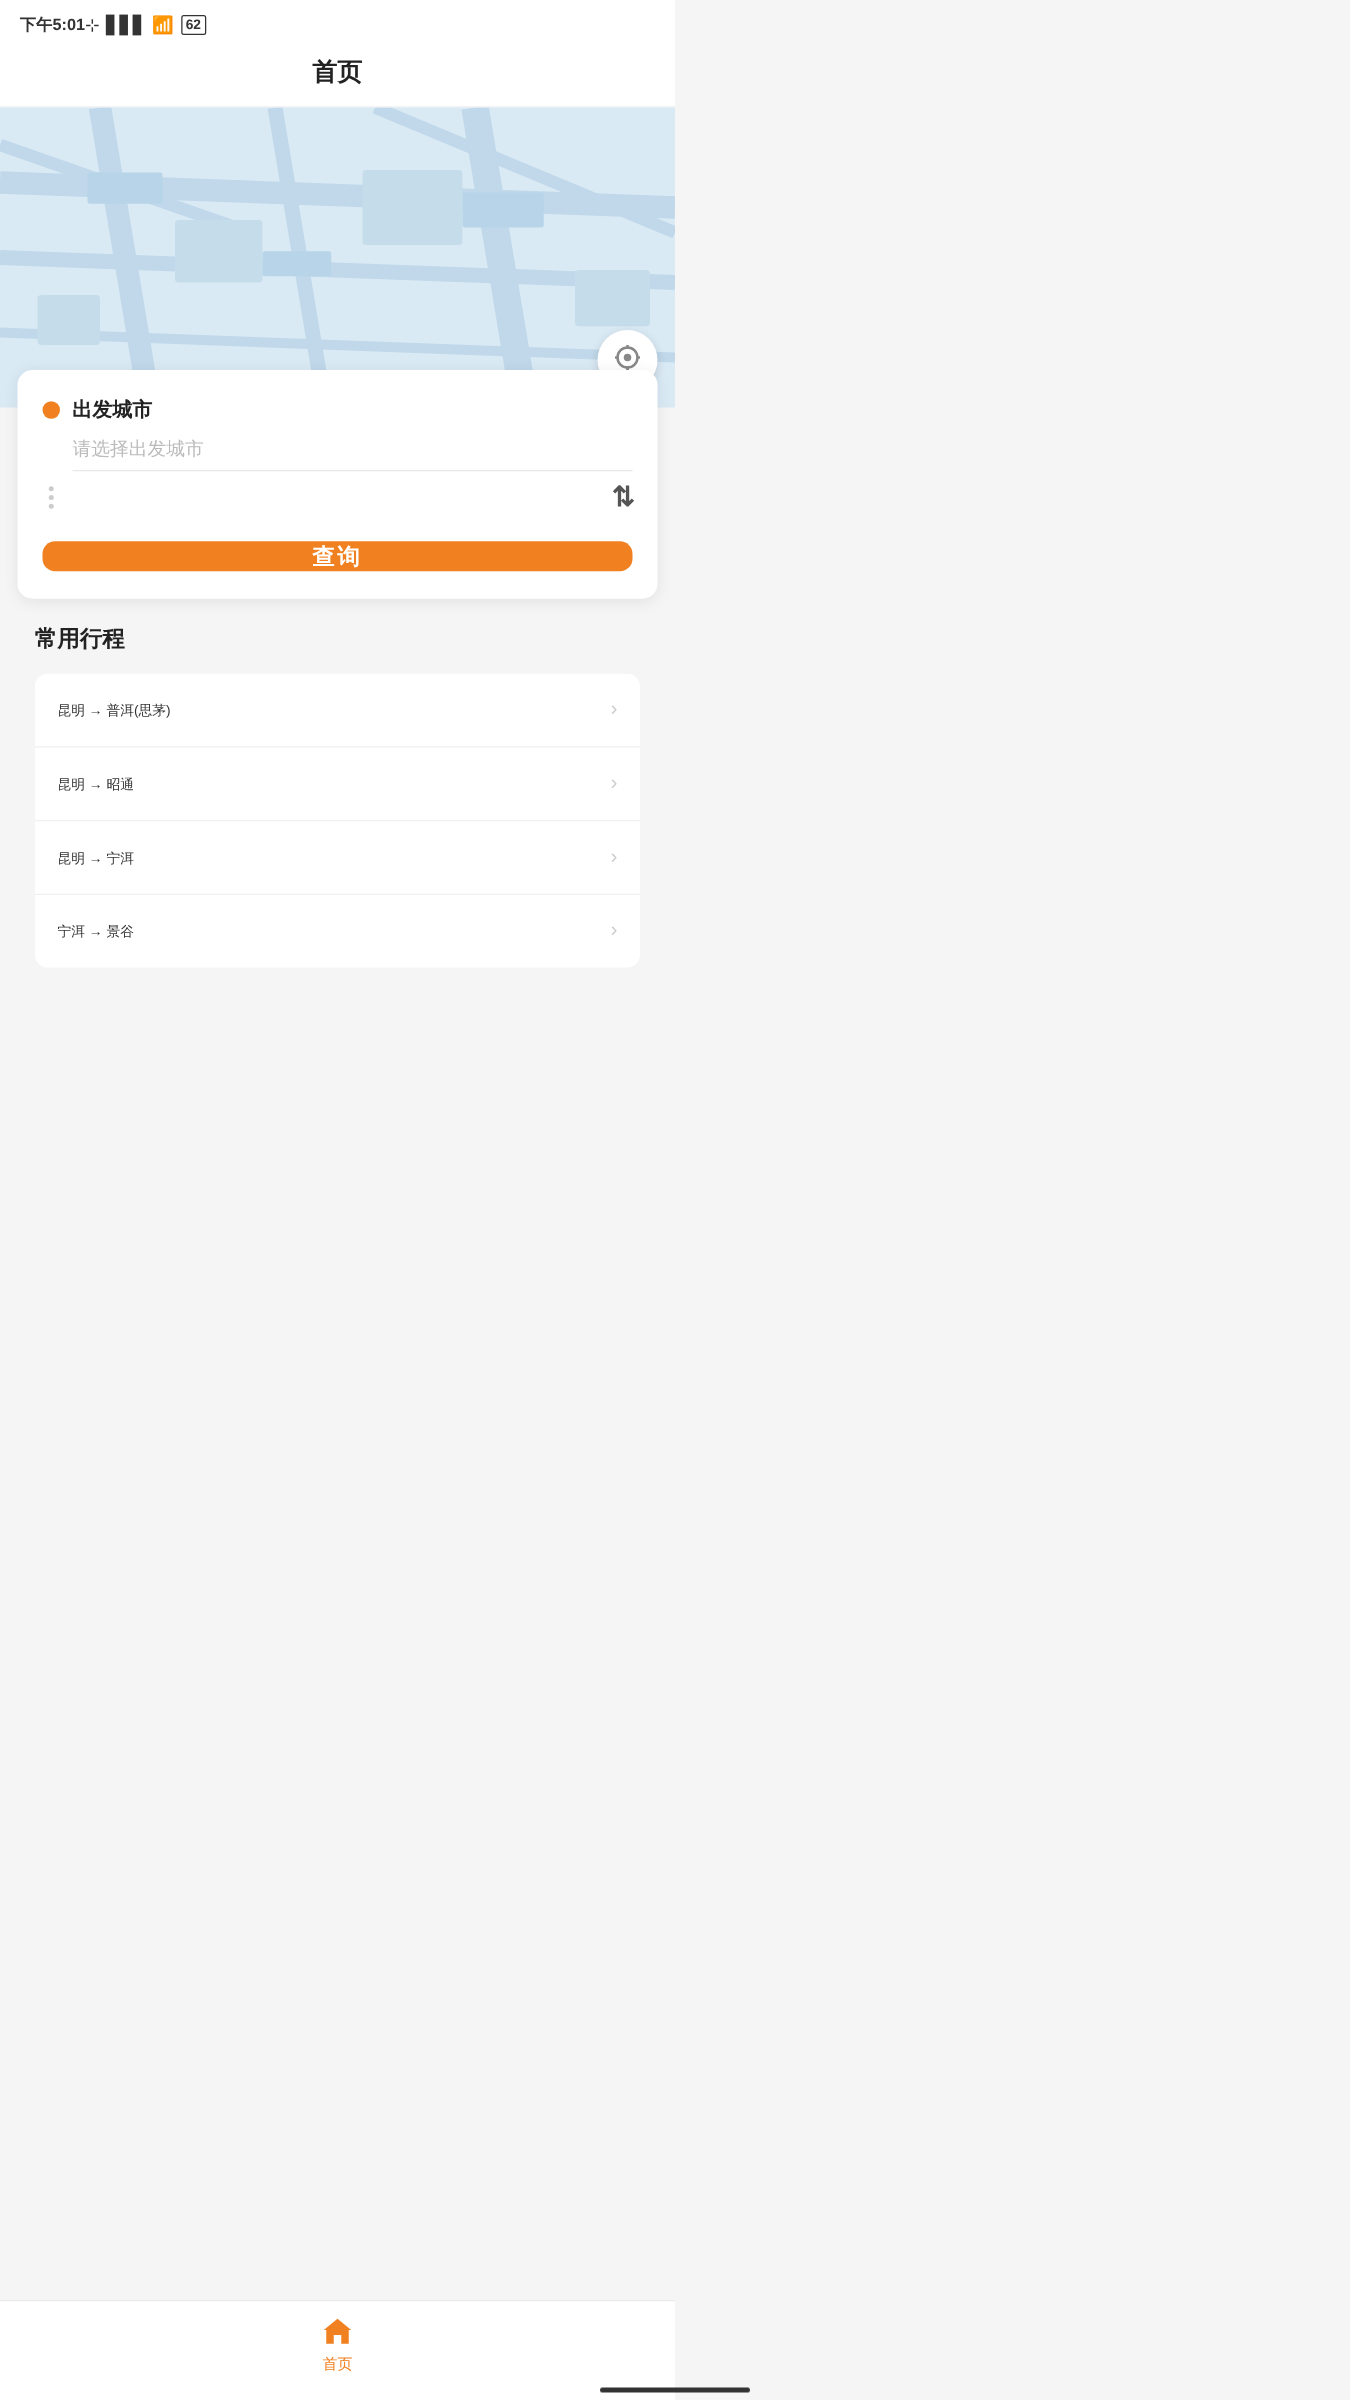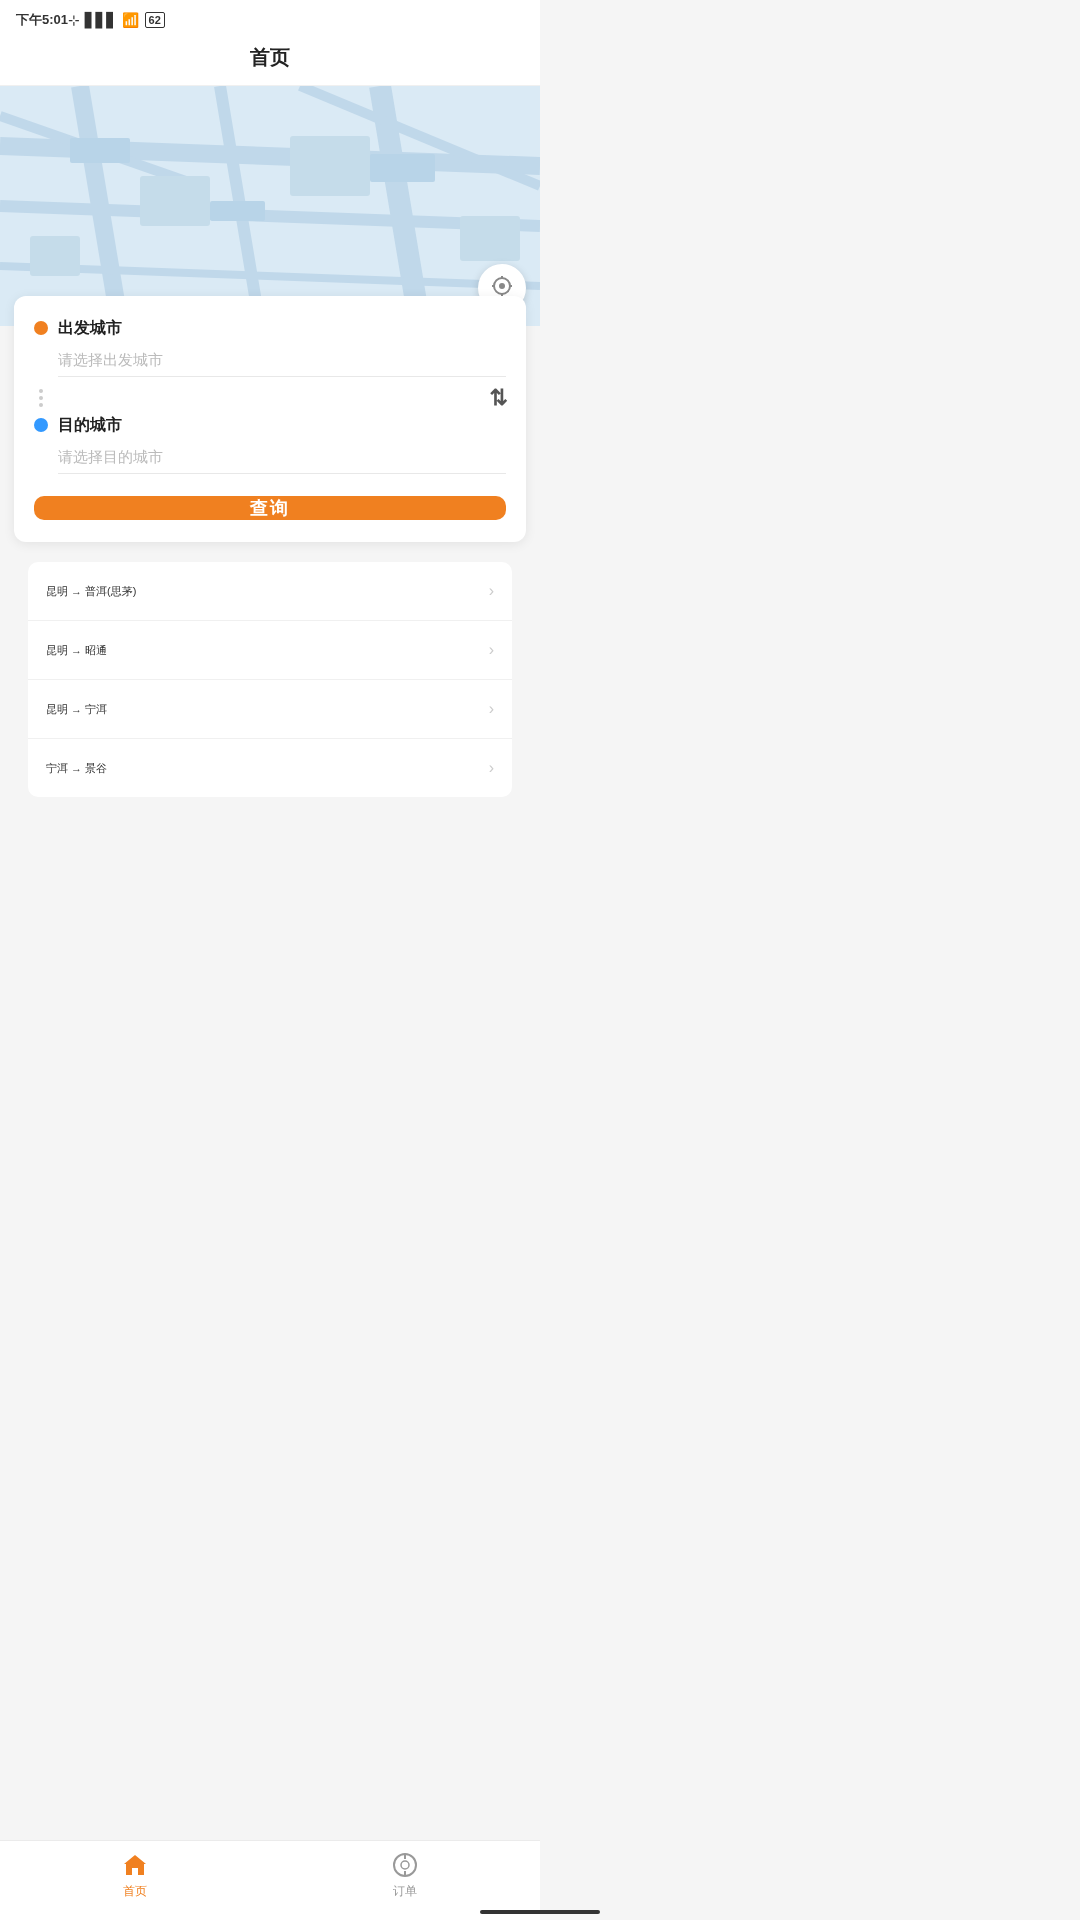--- a/index.html
+++ b/index.html
@@ -328,32 +328,26 @@
     <div class="divider-section">
       <div class="vertical-dots">
         <div class="vdot"></div>
         <div class="vdot"></div>
         <div class="vdot"></div>
       </div>
       <button class="swap-btn">⇅</button>
     </div>
 
     
-    <div class="field-row">
-      <div class="field-dot dot-blue"></div>
-      <div class="field-content">
-        <div class="field-label">目的城市</div>
-        <input class="field-input" type="text" placeholder="请选择目的城市" style="">
-      </div>
-    </div>
 
     <button class="query-btn">查询</button>
   </div>
 
   <div class="common-section">
+    <div class="section-title">常用行程</div>
     <div class="route-list">
 
     <div class="route-item">
       <span class="route-text">昆明 → 普洱(思茅)</span>
       <span class="chevron-icon">›</span>
     </div>
         <div class="route-item">
       <span class="route-text">昆明 → 昭通</span>
       <span class="chevron-icon">›</span>
     </div>
@@ -371,25 +365,16 @@
 
 <nav class="bottom-nav">
 
   <div class="nav-item active">
     <svg class="home-icon-svg" viewBox="0 0 28 28">
       <path d="M14 4 L3 13 L5 13 L5 24 L11 24 L11 17 L17 17 L17 24 L23 24 L23 13 L25 13 Z" fill="#f08020"></path>
     </svg>
     <span class="nav-label">首页</span>
   </div>
 
-  <div class="nav-item">
-    <svg class="order-icon-svg" viewBox="0 0 28 28">
-      <circle cx="14" cy="14" r="11" fill="none" stroke="#999" stroke-width="2"></circle>
-      <circle cx="14" cy="14" r="4" fill="none" stroke="#999" stroke-width="1.5"></circle>
-      <line x1="14" y1="3" x2="14" y2="8" stroke="#999" stroke-width="2"></line>
-      <line x1="14" y1="20" x2="14" y2="25" stroke="#999" stroke-width="2"></line>
-    </svg>
-    <span class="nav-label">订单</span>
-  </div>
 
 </nav>
 
 <div class="bottom-indicator"></div>
 
 </body></html>

